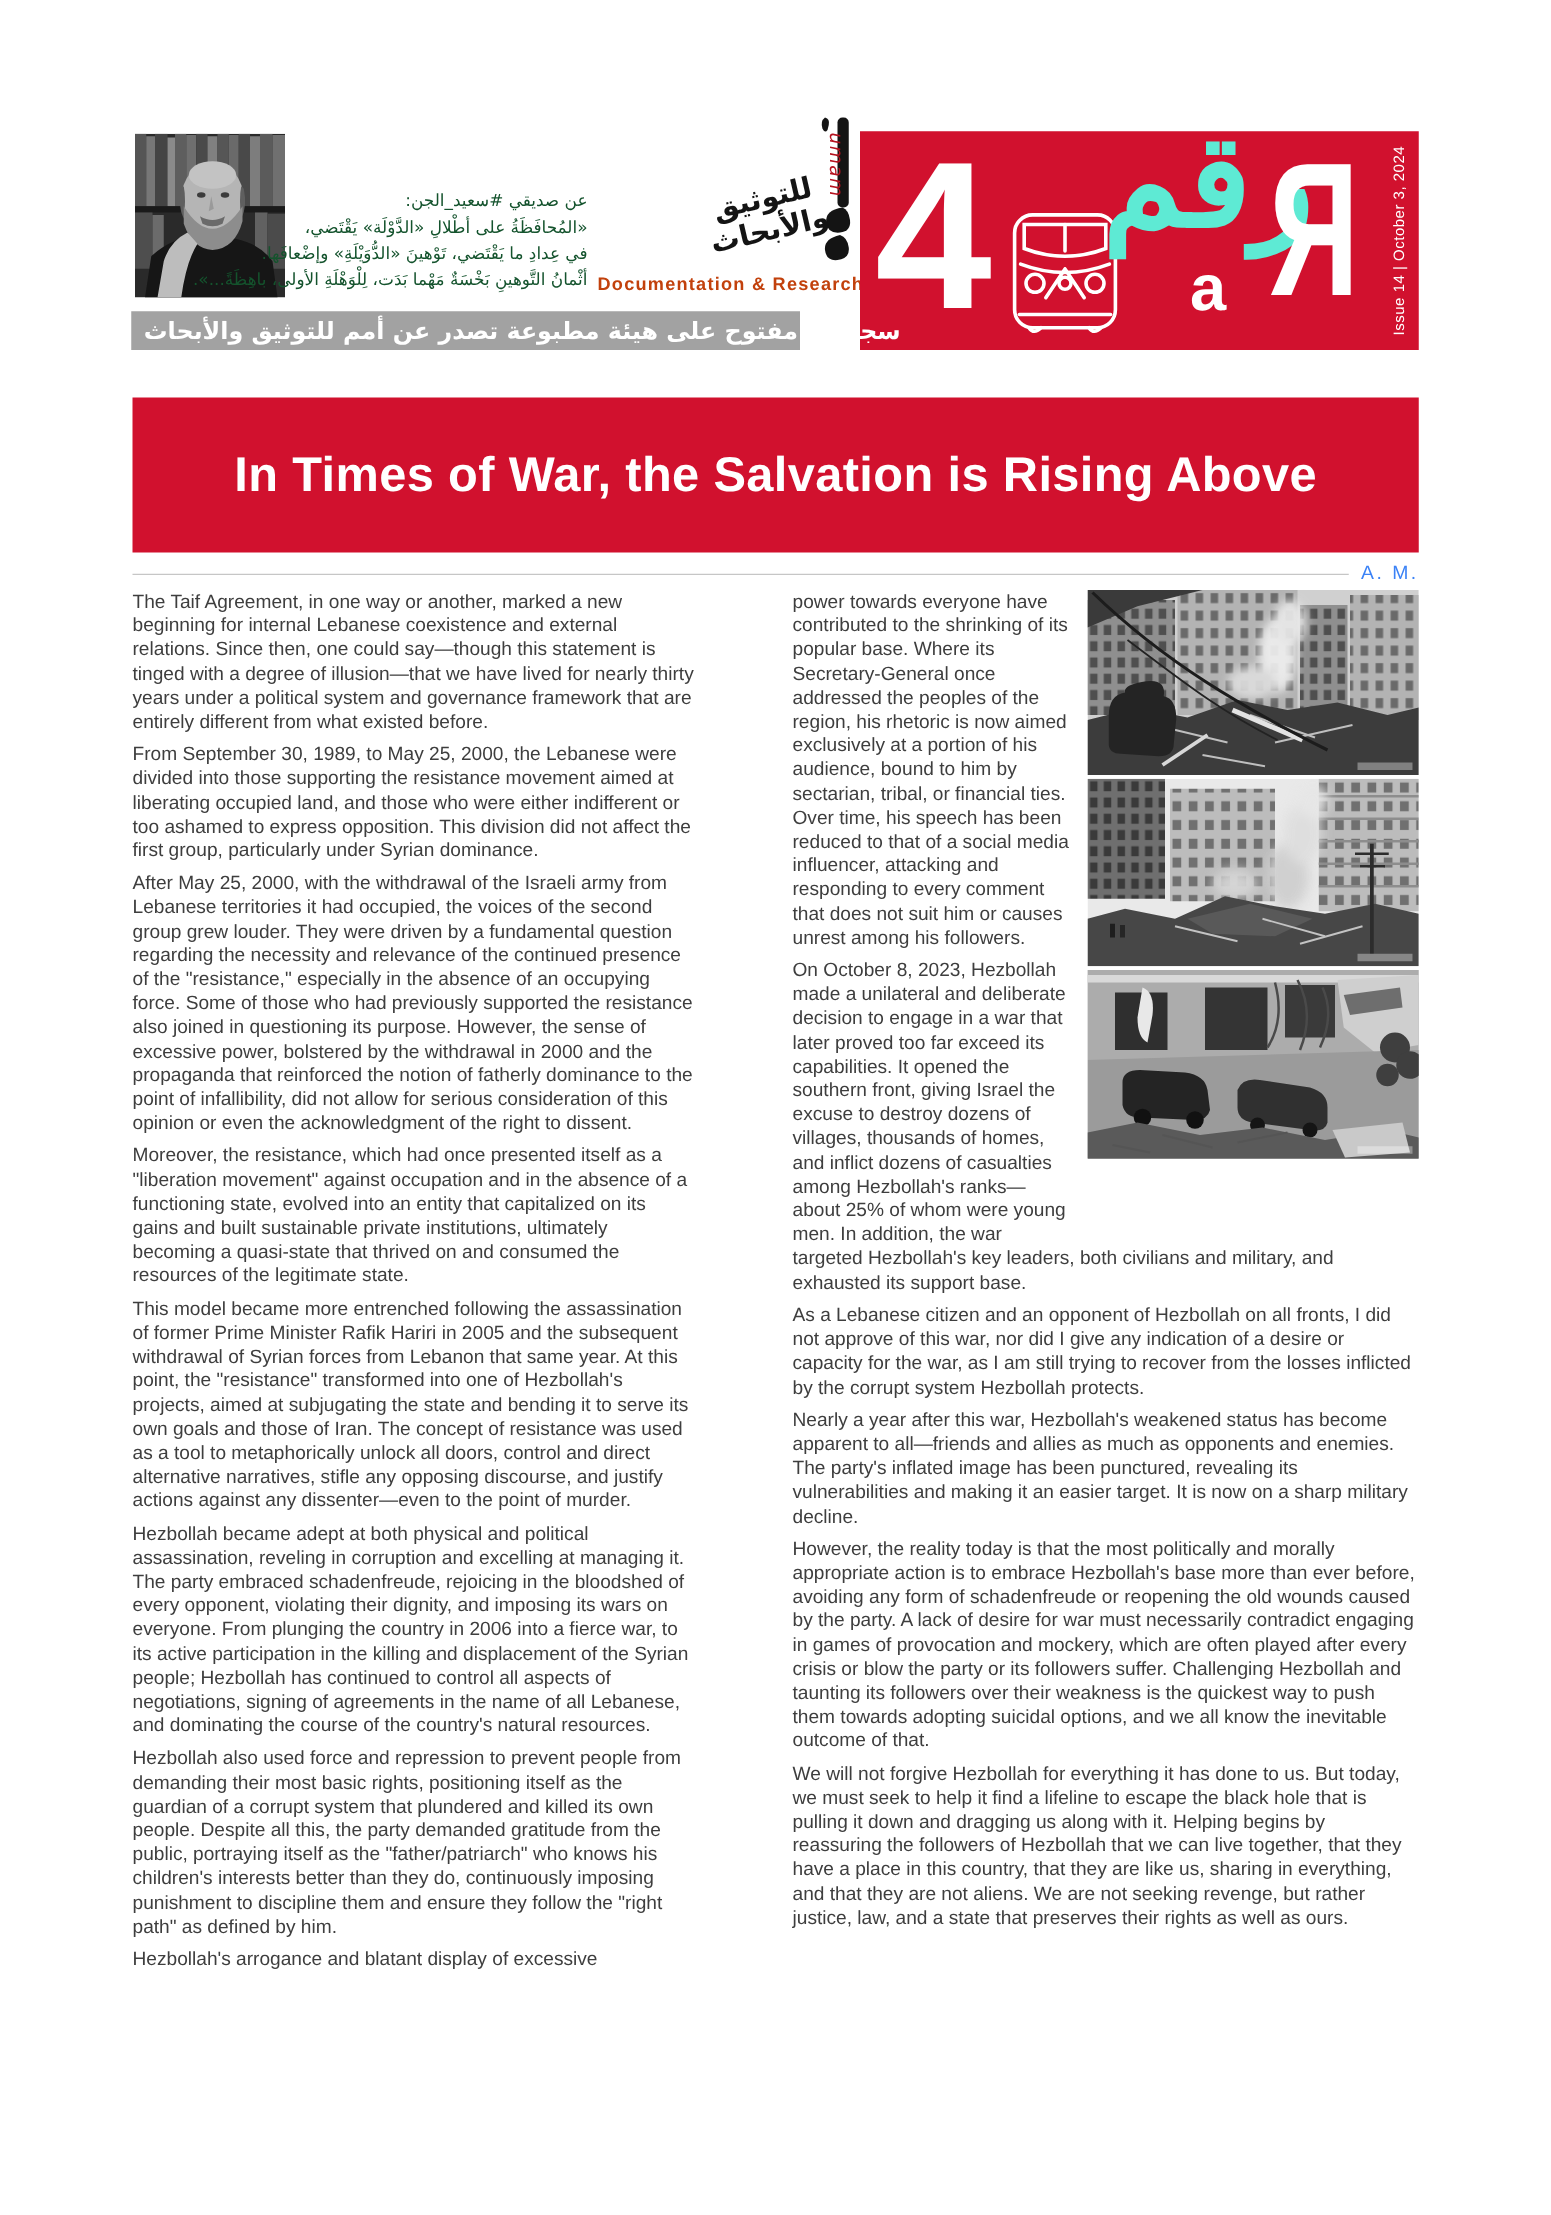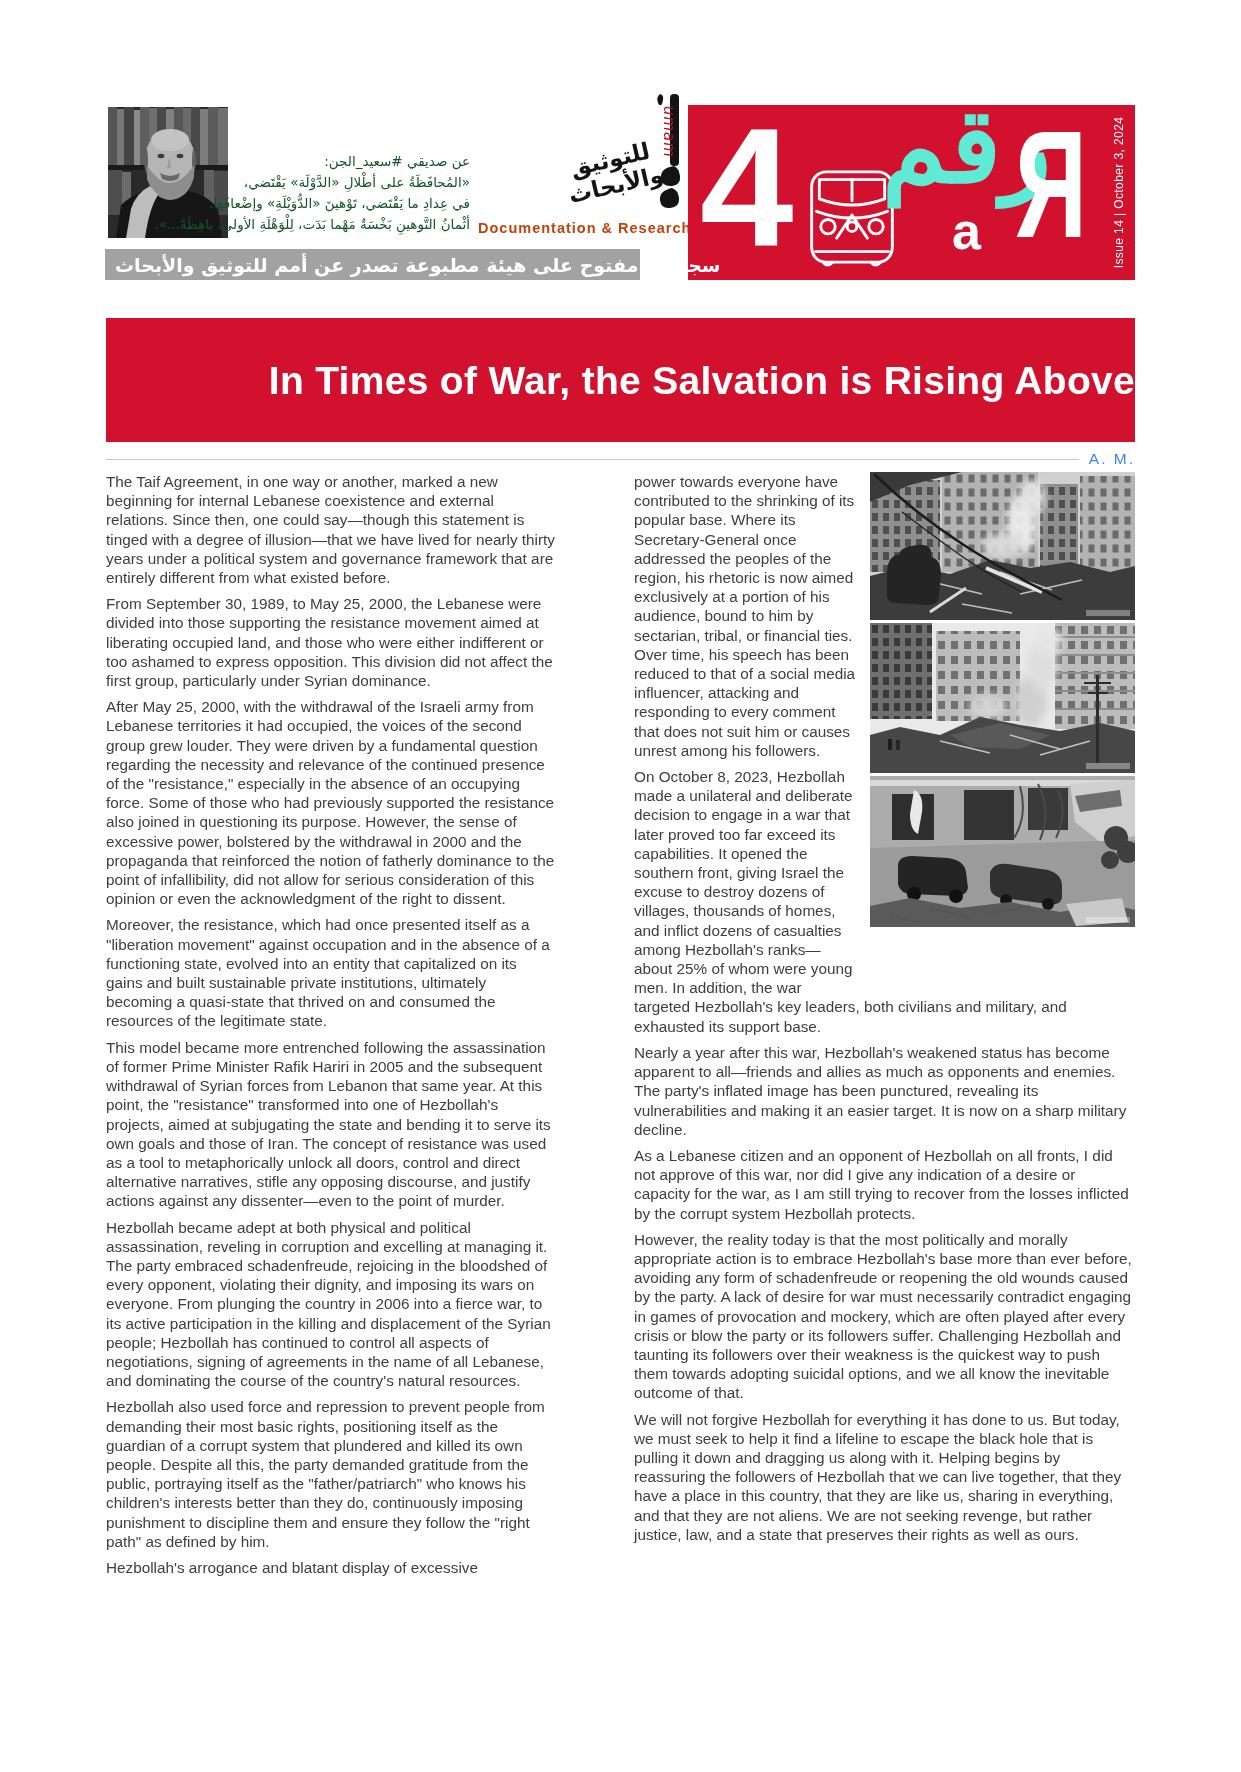--- a/index.html
+++ b/index.html
@@ -148,21 +148,21 @@
     <div class="m-issue">
         <span>Issue 14  |  October 3, 2024</span>
       </div>
   </div>
 
   <div class="graybar">
     <span class="txt" dir="rtl">سجـــال مفتوح على هيئة مطبوعة تصدر عن أمم للتوثيق والأبحاث</span>
     <span class="tail"></span>
   </div>
 
-  <div class="banner" style="background:#d1112e;align-items:flex-end;">
+  <div class="banner" style="background:#d1112e;">
     <div>In Times of War, the Salvation is Rising Above</div>
   </div>
 
   <div class="byline-row">
     <span class="byline-rule"></span>
     <span class="byline-name">A. M.</span>
   </div>
 
   <div class="col col-left">
     <p>The Taif Agreement, in one way or another, marked a new beginning for internal Lebanese coexistence and external relations. Since then, one could say—though this statement is tinged with a degree of illusion—that we have lived for nearly thirty years under a political system and governance framework that are entirely different from what existed before.</p>
@@ -298,19 +298,19 @@
               <path d="M120,138 L160,130"></path>
               <path d="M20,140 L50,146"></path>
           </g>
           <rect x="216" y="141" width="44" height="6" fill="#ffffff" opacity="0.35"></rect>
         </svg>
       </div>
 
     </div>
     <p>power towards everyone have contributed to the shrinking of its popular base. Where its Secretary-General once addressed the peoples of the region, his rhetoric is now aimed exclusively at a portion of his audience, bound to him by sectarian, tribal, or financial ties. Over time, his speech has been reduced to that of a social media influencer, attacking and responding to every comment that does not suit him or causes unrest among his followers.</p>
     <p>On October 8, 2023, Hezbollah made a unilateral and deliberate decision to engage in a war that later proved too far exceed its capabilities. It opened the southern front, giving Israel the excuse to destroy dozens of villages, thousands of homes, and inflict dozens of casualties among Hezbollah's ranks—about 25% of whom were young men. In addition, the war targeted Hezbollah's key leaders, both civilians and military, and exhausted its support base.</p>
+    <p>As a Lebanese citizen and an opponent of Hezbollah on all fronts, I did not approve of this war, nor did I give any indication of a desire or capacity for the war, as I am still trying to recover from the losses inflicted by the corrupt system Hezbollah protects.</p>
     <p>Nearly a year after this war, Hezbollah's weakened status has become apparent to all—friends and allies as much as opponents and enemies. The party's inflated image has been punctured, revealing its vulnerabilities and making it an easier target. It is now on a sharp military decline.</p>
-    <p>As a Lebanese citizen and an opponent of Hezbollah on all fronts, I did not approve of this war, nor did I give any indication of a desire or capacity for the war, as I am still trying to recover from the losses inflicted by the corrupt system Hezbollah protects.</p>
     <p>However, the reality today is that the most politically and morally appropriate action is to embrace Hezbollah's base more than ever before, avoiding any form of schadenfreude or reopening the old wounds caused by the party. A lack of desire for war must necessarily contradict engaging in games of provocation and mockery, which are often played after every crisis or blow the party or its followers suffer. Challenging Hezbollah and taunting its followers over their weakness is the quickest way to push them towards adopting suicidal options, and we all know the inevitable outcome of that.</p>
     <p>We will not forgive Hezbollah for everything it has done to us. But today, we must seek to help it find a lifeline to escape the black hole that is pulling it down and dragging us along with it. Helping begins by reassuring the followers of Hezbollah that we can live together, that they have a place in this country, that they are like us, sharing in everything, and that they are not aliens. We are not seeking revenge, but rather justice, law, and a state that preserves their rights as well as ours.</p>
   </div>
 
 </div>
 
 </body></html>

